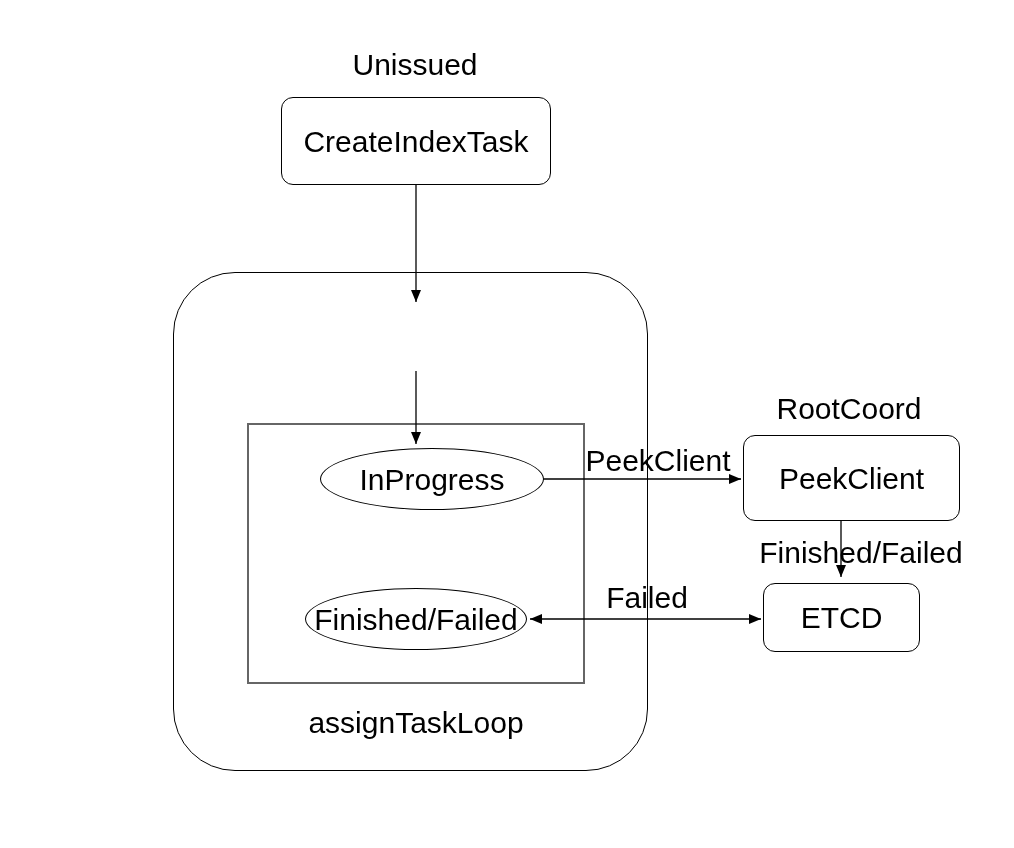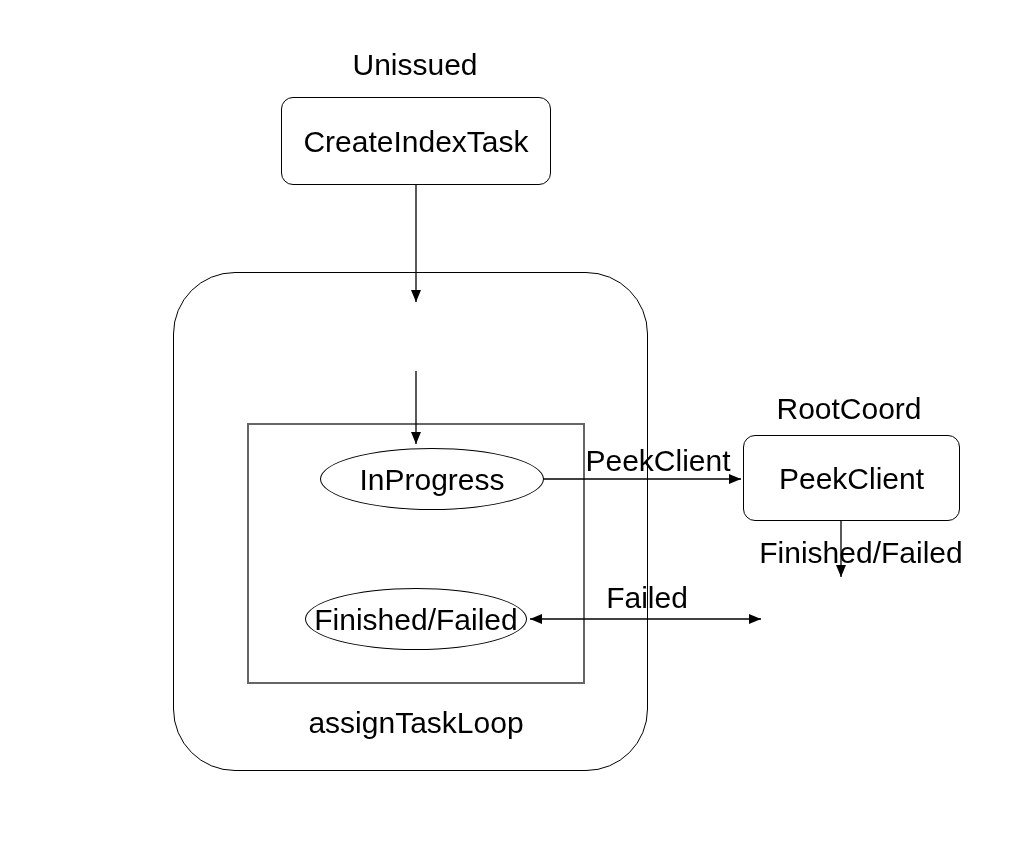--- a/index.html
+++ b/index.html
@@ -97,20 +97,23 @@
   </div>
 
   <div class="node ellipse" style="left:305px; top:588px; width:222px; height:62px;">
     <span>Finished/Failed</span>
   </div>
 
   <div class="node rounded" style="left:743px; top:435px; width:217px; height:86px;">
     <span>PeekClient</span>
   </div>
 
+  <div class="node rounded" style="left:763px; top:583px; width:157px; height:69px;">
+    <span>ETCD</span>
+  </div>
 
   <div class="float-label" style="left:415px; top:64px;">Unissued</div>
 
   <div class="float-label" style="left:849px; top:408px;">RootCoord</div>
 
 
   <div class="float-label" style="left:416px; top:722px;">assignTaskLoop</div>
 
   <div class="float-label" style="left:658px; top:460px;">PeekClient</div>
 

